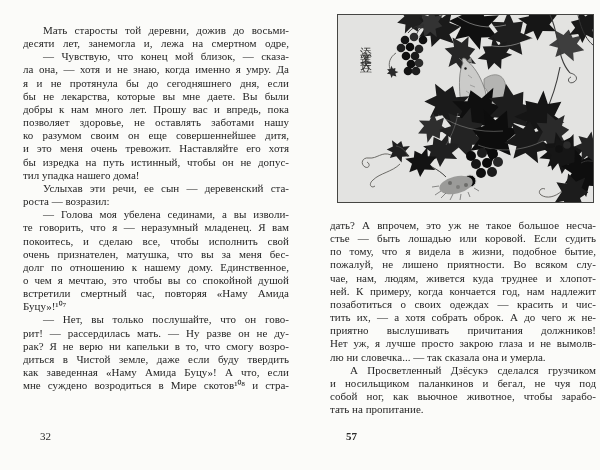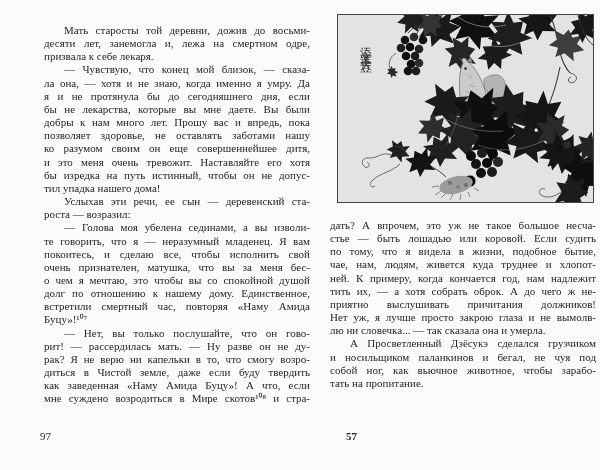--- a/index.html
+++ b/index.html
@@ -5,21 +5,21 @@
   html,body{margin:0;padding:0;}
   body{
     width:600px;height:470px;position:relative;overflow:hidden;
     background:#fbfbf9;color:#262626;
     font-family:"Liberation Serif", serif;
   }
   .text-col{
     position:absolute;width:266px;font-size:11px;line-height:13.15px;
     color:#262626;
   }
-  .col-left{left:44px;top:24px;}
+  .col-left{left:23px;top:24px;}
   .col-right{left:330px;top:219px;}
   .line{text-align:justify;text-align-last:justify;}
   .line.end{text-align-last:left;}
   .line.indent{text-indent:20px;}
   .pagenum{
     position:absolute;top:430px;font-size:11px;color:#2b2b2b;
   }
   .pagenum-left{left:40px;}
   .pagenum-right{left:346px;width:264px;font-weight:bold;}
   .illustration{
@@ -33,66 +33,67 @@
     font-size:12px;letter-spacing:4px;color:#323230;
     font-family:"DejaVu Sans", sans-serif;
   }
 </style>
 </head>
 <body>
 
 <div class="text-col col-left">
     <div class="line indent">Мать старосты той деревни, дожив до восьми-</div>
     <div class="line">десяти лет, занемогла и, лежа на смертном одре,</div>
-    <div class="line end">призвала к себе лекаря.</div>
     <div class="line indent">— Чувствую, что конец мой близок, — сказа-</div>
     <div class="line">ла она, — хотя и не знаю, когда именно я умру. Да</div>
     <div class="line">я и не протянула бы до сегодняшнего дня, если</div>
     <div class="line">бы не лекарства, которые вы мне даете. Вы были</div>
     <div class="line">добры к нам много лет. Прошу вас и впредь, пока</div>
     <div class="line">позволяет здоровье, не оставлять заботами нашу</div>
     <div class="line">ко разумом своим он еще совершеннейшее дитя,</div>
     <div class="line">и это меня очень тревожит. Наставляйте его хотя</div>
     <div class="line">бы изредка на путь истинный, чтобы он не допус-</div>
     <div class="line end">тил упадка нашего дома!</div>
     <div class="line indent">Услыхав эти речи, ее сын — деревенский ста-</div>
     <div class="line end">роста — возразил:</div>
     <div class="line indent">— Голова моя убелена сединами, а вы изволи-</div>
     <div class="line">те говорить, что я — неразумный младенец. Я вам</div>
     <div class="line">покоитесь, и сделаю все, чтобы исполнить свой</div>
     <div class="line">очень признателен, матушка, что вы за меня бес-</div>
+    <div class="line">долг по отношению к нашему дому. Единственное,</div>
     <div class="line">о чем я мечтаю, это чтобы вы со спокойной душой</div>
-    <div class="line">долг по отношению к нашему дому. Единственное,</div>
     <div class="line">встретили смертный час, повторяя «Наму Амида</div>
     <div class="line end">Буцу»!¹⁰⁷</div>
     <div class="line indent">— Нет, вы только послушайте, что он гово-</div>
     <div class="line">рит! — рассердилась мать. — Ну разве он не ду-</div>
     <div class="line">рак? Я не верю ни капельки в то, что смогу возро-</div>
     <div class="line">диться в Чистой земле, даже если буду твердить</div>
     <div class="line">как заведенная «Наму Амида Буцу»! А что, если</div>
     <div class="line">мне суждено возродиться в Мире скотов¹⁰⁸ и стра-</div>
   </div>
 
 <div class="text-col col-right">
     <div class="line">дать? А впрочем, это уж не такое большое несча-</div>
     <div class="line">стье — быть лошадью или коровой. Если судить</div>
     <div class="line">по тому, что я видела в жизни, подобное бытие,</div>
+    <div class="line">пожалуй, не лишено приятности. Во всяком слу-</div>
     <div class="line">чае, нам, людям, живется куда труднее и хлопот-</div>
     <div class="line">ней. К примеру, когда кончается год, нам надлежит</div>
+    <div class="line">позаботиться о своих одеждах — красить и чис-</div>
     <div class="line">тить их, — а хотя собрать оброк. А до чего ж не-</div>
     <div class="line">приятно выслушивать причитания должников!</div>
     <div class="line">Нет уж, я лучше просто закрою глаза и не вымолв-</div>
     <div class="line end">лю ни словечка... — так сказала она и умерла.</div>
     <div class="line indent">А Просветленный Дзёсукэ сделался грузчиком</div>
     <div class="line">и носильщиком паланкинов и бегал, не чуя под</div>
     <div class="line">собой ног, как вьючное животное, чтобы зарабо-</div>
     <div class="line end">тать на пропитание.</div>
   </div>
 
-<div class="pagenum pagenum-left">97</div>
+<div class="pagenum pagenum-left">32</div>
 <div class="pagenum pagenum-right">57</div>
 
 <div class="illustration">
   <svg viewBox="0 0 255 187">
     <defs>
       <polygon id="leaf" points="0,-15 5,-8 14,-12 10,-3 18,2 8,6 10,14 0,8 -8,13 -7,4 -16,3 -9,-4 -13,-12 -4,-9"></polygon>
     </defs>
 
     <g>
       <use href="#leaf" transform="translate(75,4) rotate(160) scale(0.9)" fill="#1f1f1f"></use>

